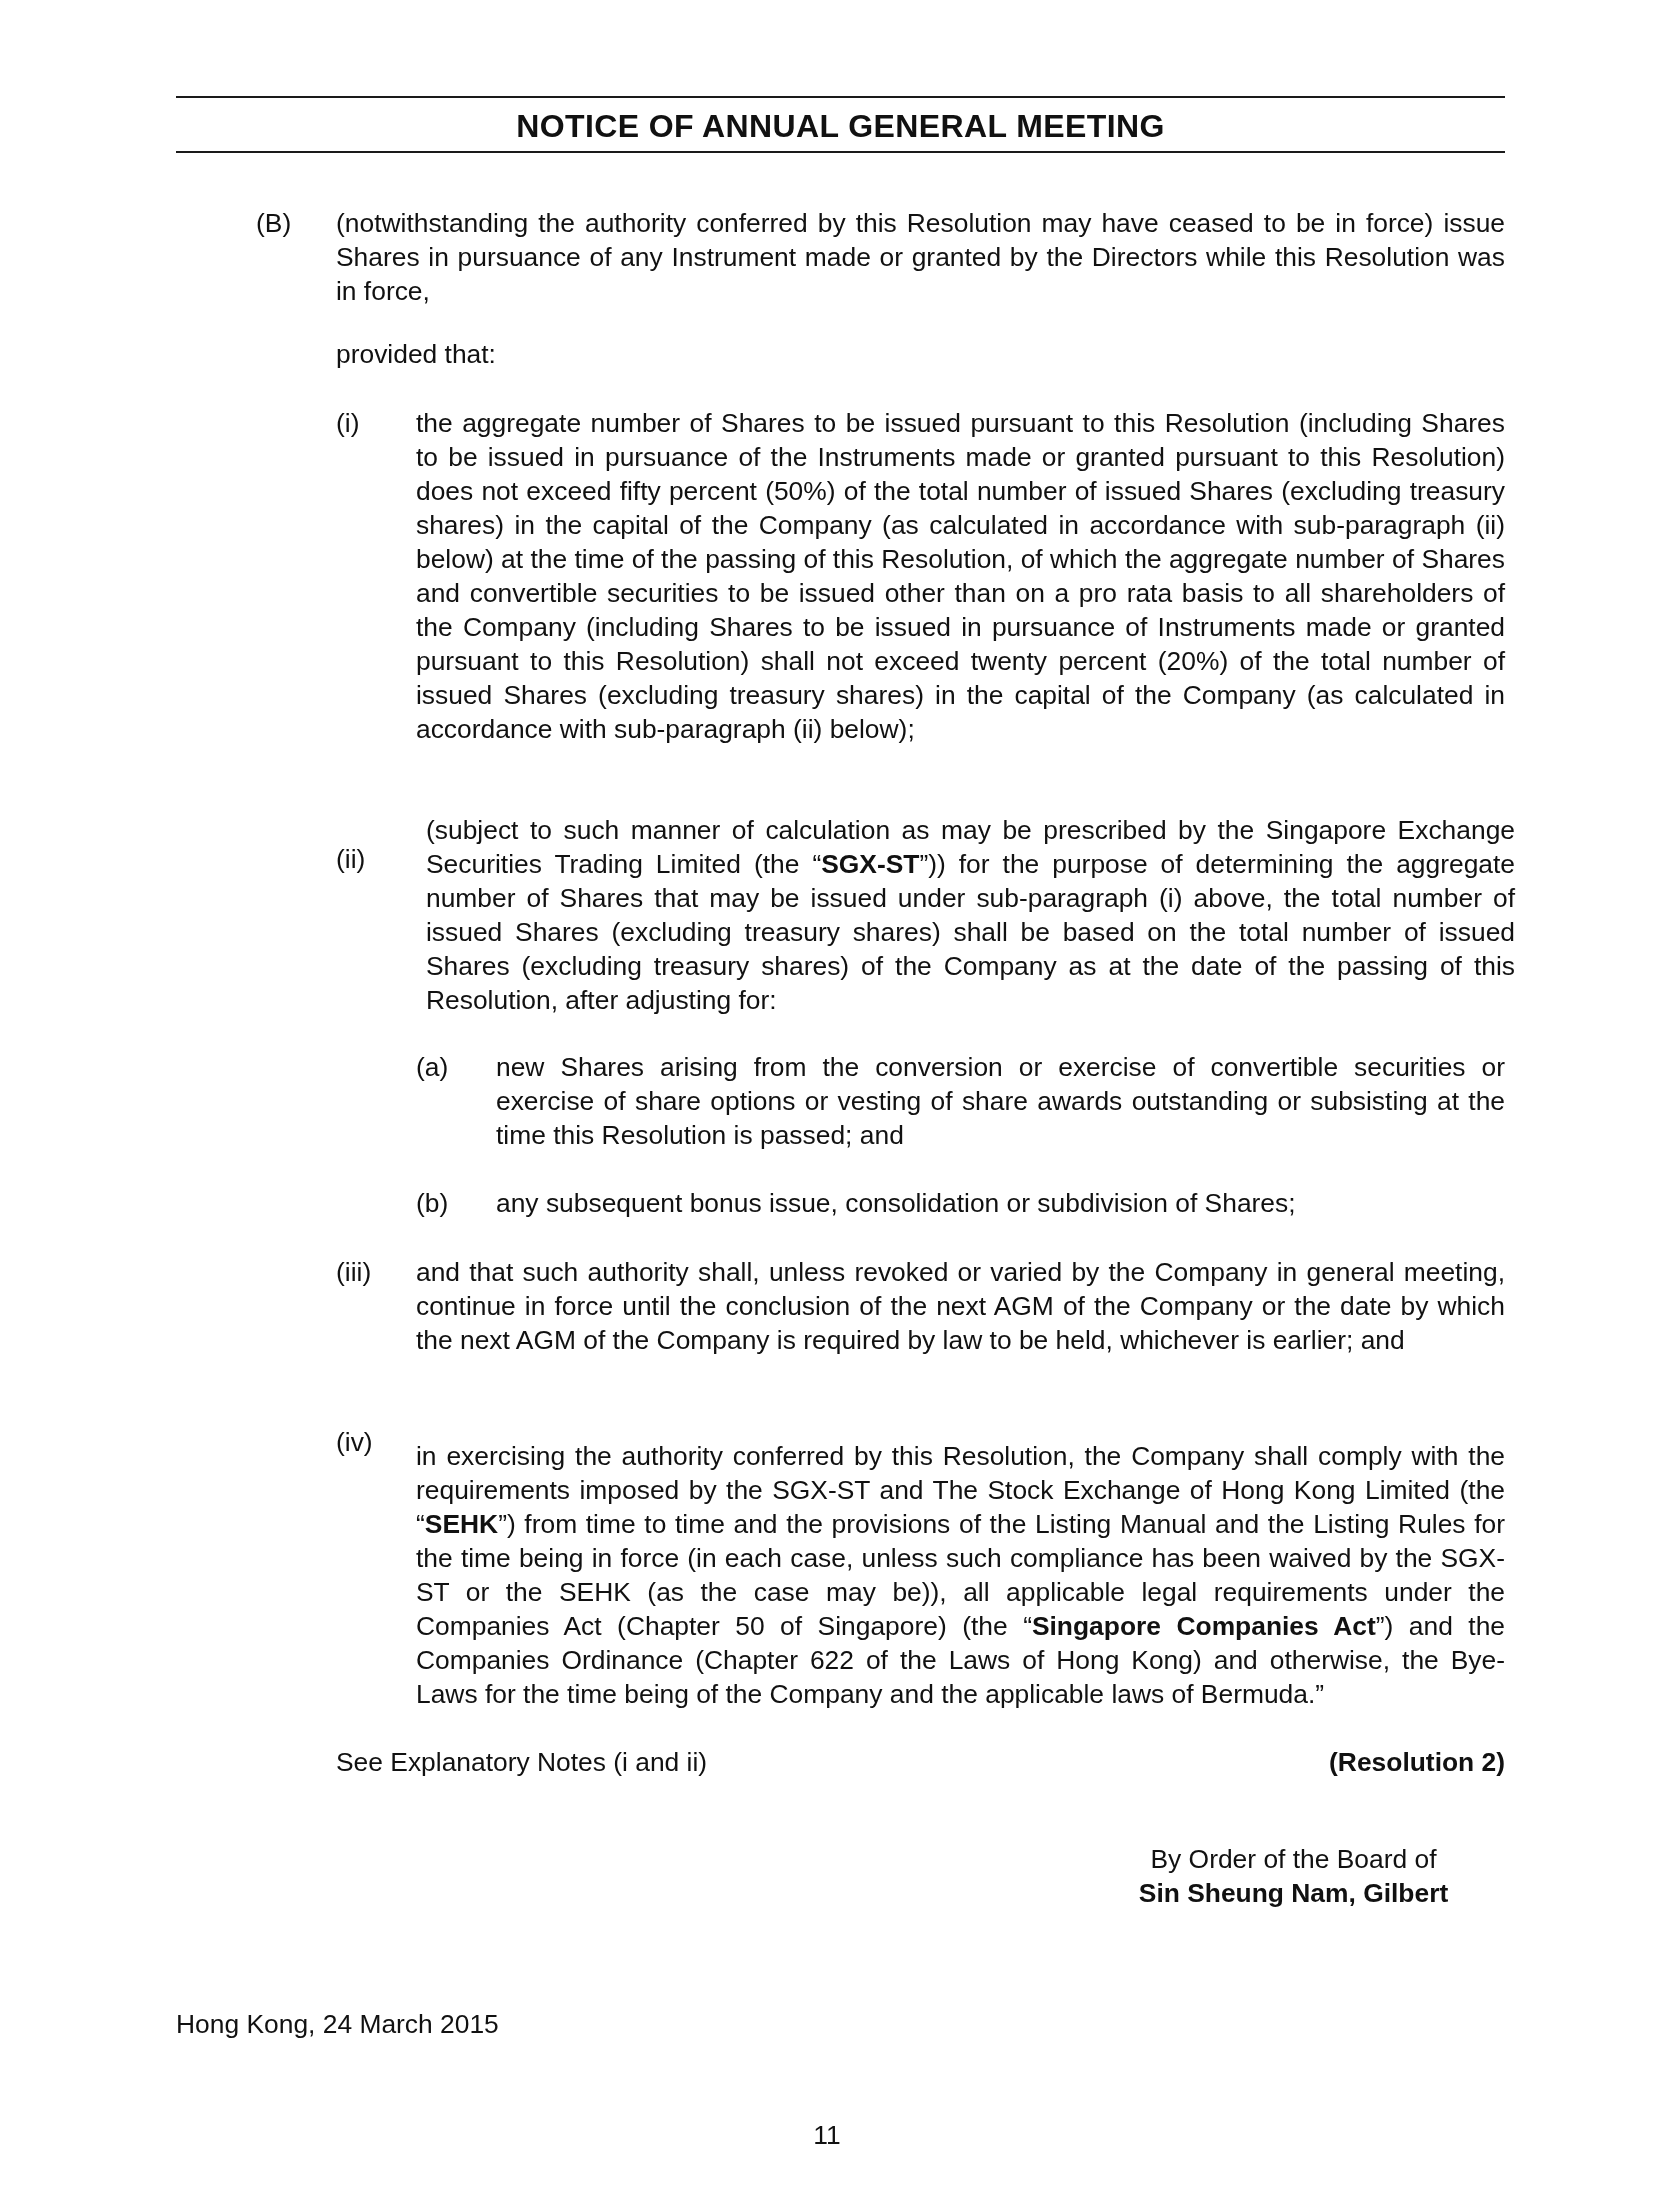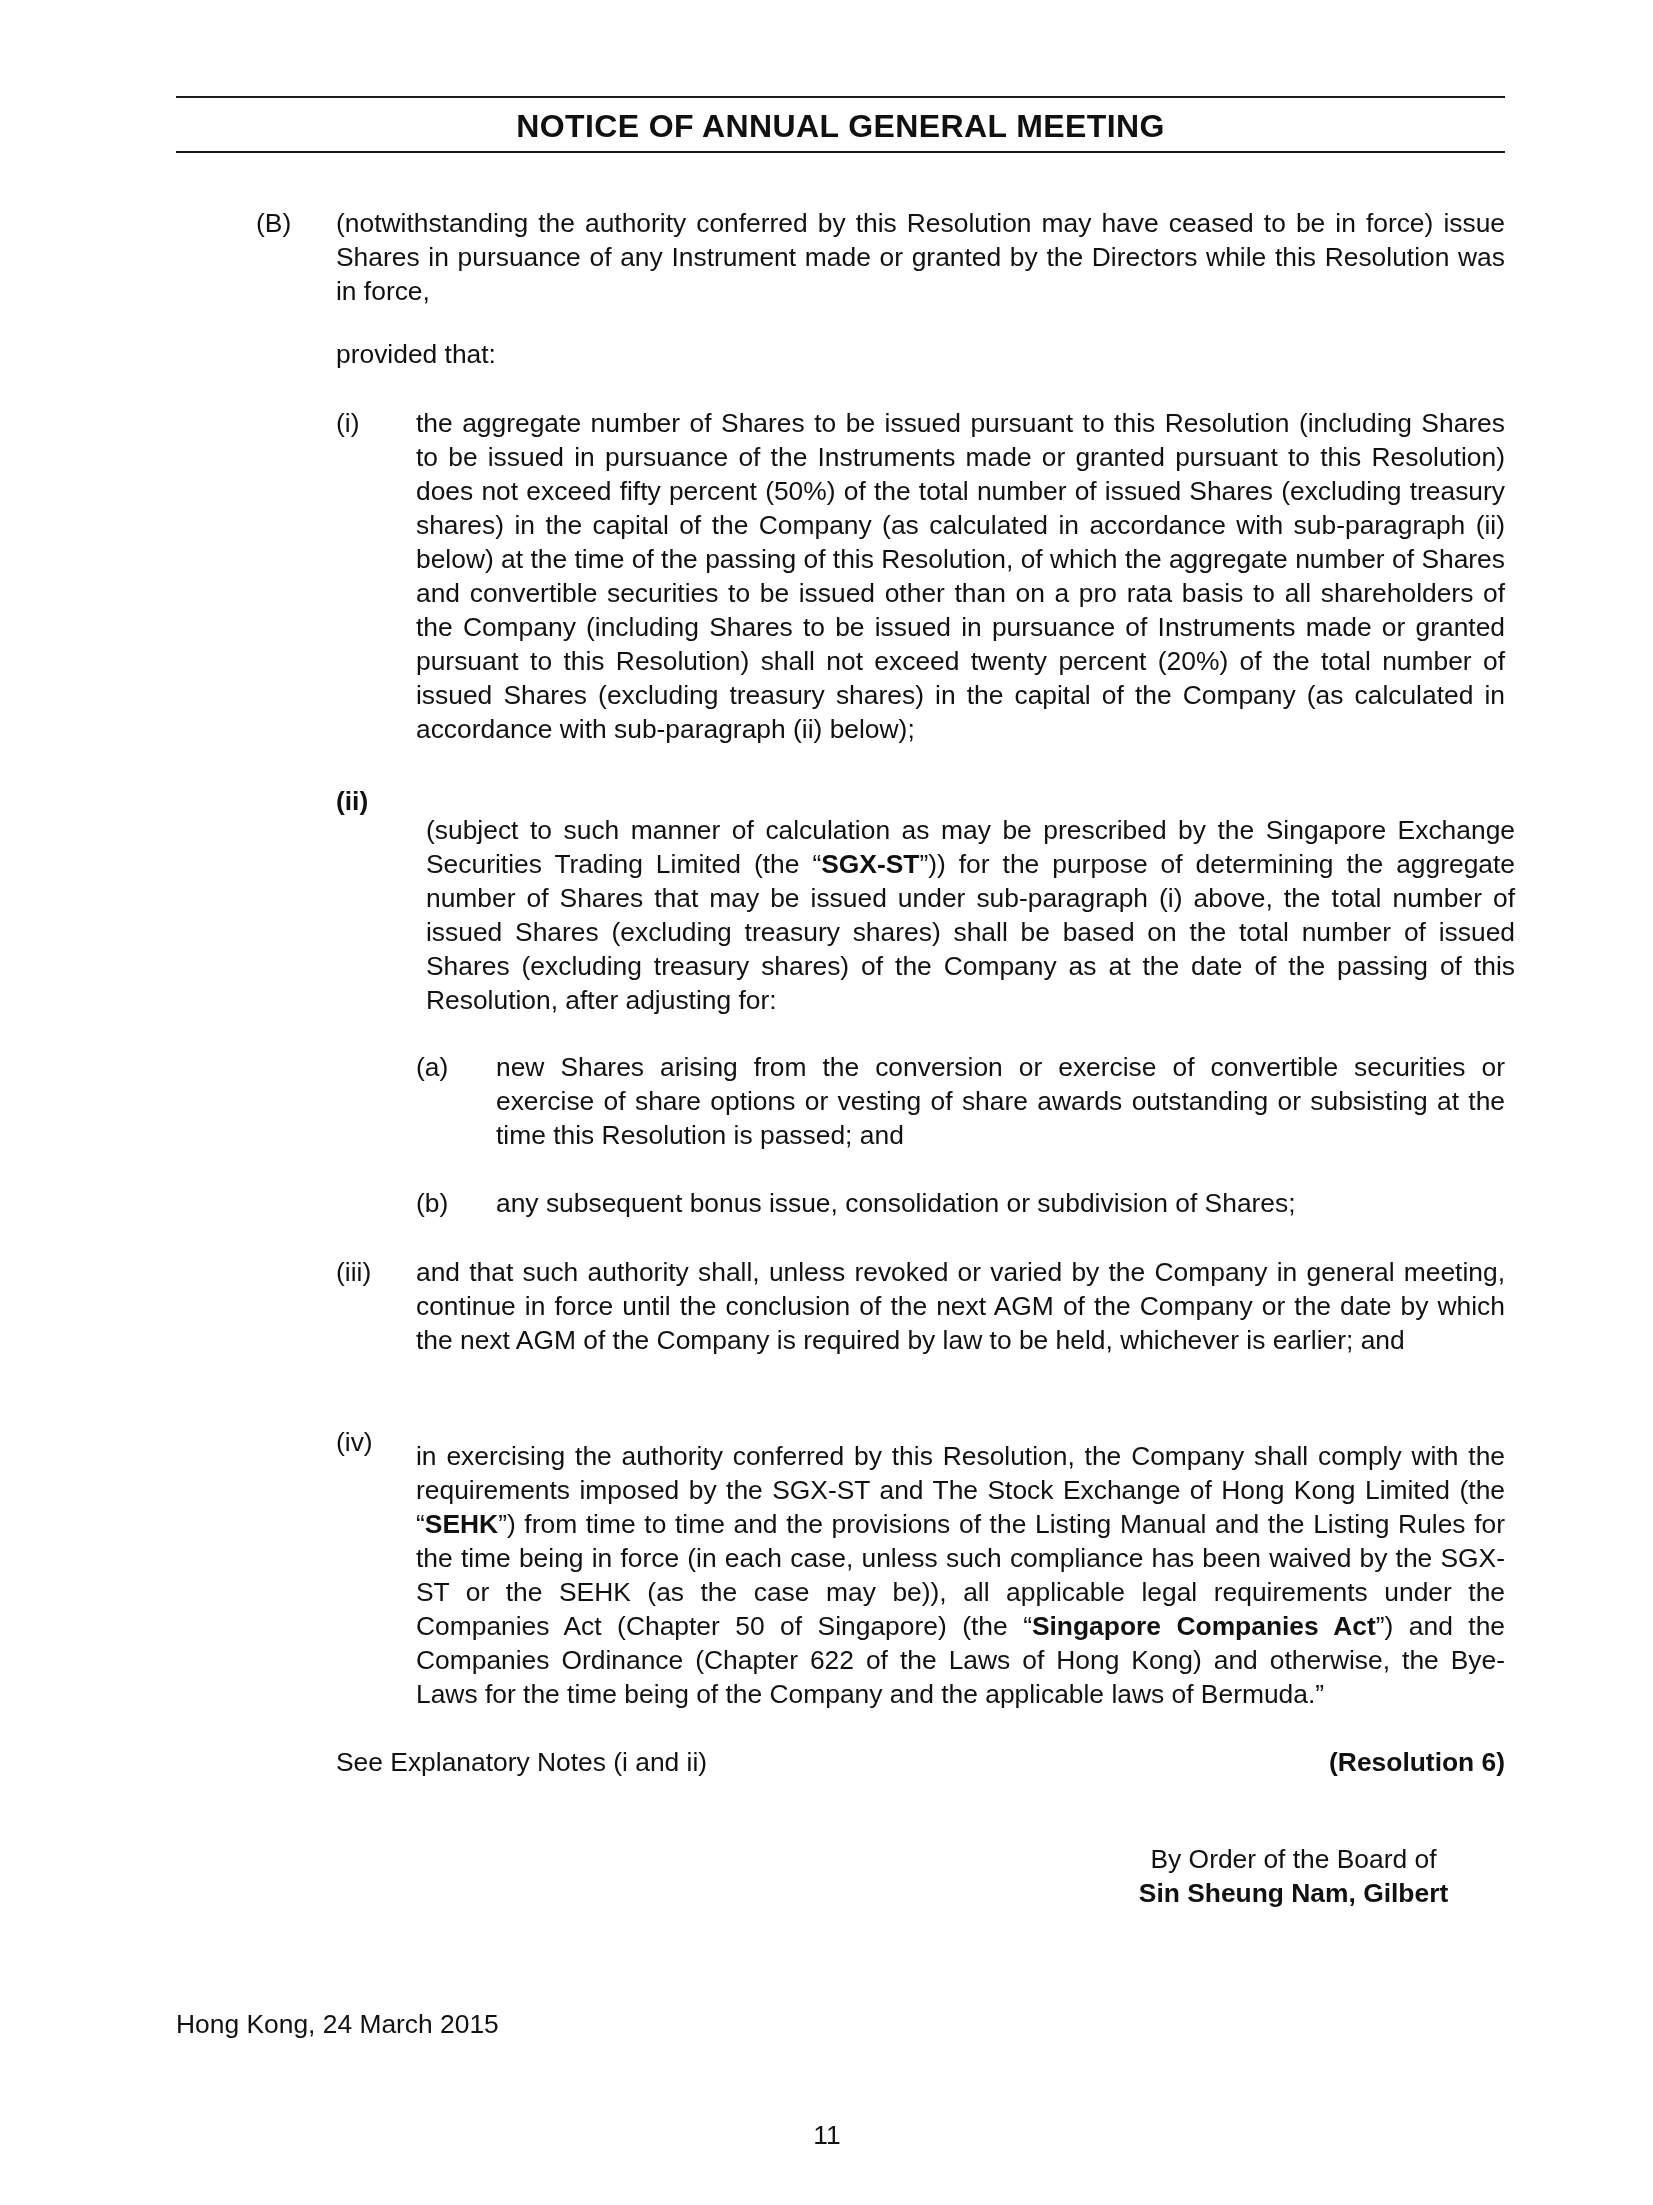--- a/index.html
+++ b/index.html
@@ -19,21 +19,21 @@
   .label { position: absolute; font-size: 26.4px; line-height: 34px; }
   b { font-weight: bold; }
 
   .lbl-B { left: 256px; top: 206px; }
   .p-B { left: 336px; top: 206px; width: 1169px; }
   .p-provided { left: 336px; top: 337px; width: 1169px; }
 
   .lbl-i { left: 336px; top: 406px; }
   .p-i { left: 416px; top: 406px; width: 1089px; }
 
-  .lbl-ii { left: 336px; top: 784px; font-weight: bold; }
+  .lbl-ii { left: 336px; top: 842px; }
   .p-ii { left: 416px; top: 813px; width: 1089px; margin-left: 10px; }
 
   .lbl-a { left: 416px; top: 1050px; }
   .p-a { left: 496px; top: 1050px; width: 1009px; }
   .lbl-b2 { left: 416px; top: 1186px; }
   .p-b { left: 496px; top: 1186px; width: 1009px; }
 
   .lbl-iii { left: 336px; top: 1255px; }
   .p-iii { left: 416px; top: 1255px; width: 1089px; }
 
@@ -77,21 +77,21 @@
 <div class="label lbl-b2">(b)</div>
 <div class="para p-b">any subsequent bonus issue, consolidation or subdivision of Shares;</div>
 
 <div class="label lbl-iii">(iii)</div>
 <div class="para p-iii">and that such authority shall, unless revoked or varied by the Company in general meeting, continue in force until the conclusion of the next AGM of the Company or the date by which the next AGM of the Company is required by law to be held, whichever is earlier; and</div>
 
 <div class="label lbl-iv">(iv)</div>
 <div class="para p-iv"><span>in exercising the authority conferred by this Resolution, the Company shall comply with the requirements imposed by the SGX-ST and The Stock Exchange of Hong Kong Limited (the “</span><b>SEHK</b><span>”) from time to time and the provisions of the Listing Manual and the Listing Rules for the time being in force (in each case, unless such compliance has been waived by the SGX-ST or the SEHK (as the case may be)), all applicable legal requirements under the Companies Act (Chapter 50 of Singapore) (the “</span><b>Singapore Companies Act</b><span>”) and the Companies Ordinance (Chapter 622 of the Laws of Hong Kong) and otherwise, the Bye-Laws for the time being of the Company and the applicable laws of Bermuda.”</span></div>
 
 <div class="see-notes">See Explanatory Notes (i and ii)</div>
-<div class="resolution">(Resolution 6)</div>
+<div class="resolution">(Resolution 2)</div>
 
 <div class="signature">
   <div>By Order of the Board of</div>
   <div style="font-weight:bold;">Sin Sheung Nam, Gilbert</div>
 </div>
 
 <div class="date">Hong Kong, 24 March 2015</div>
 <div class="page-num">11</div>
 
 

